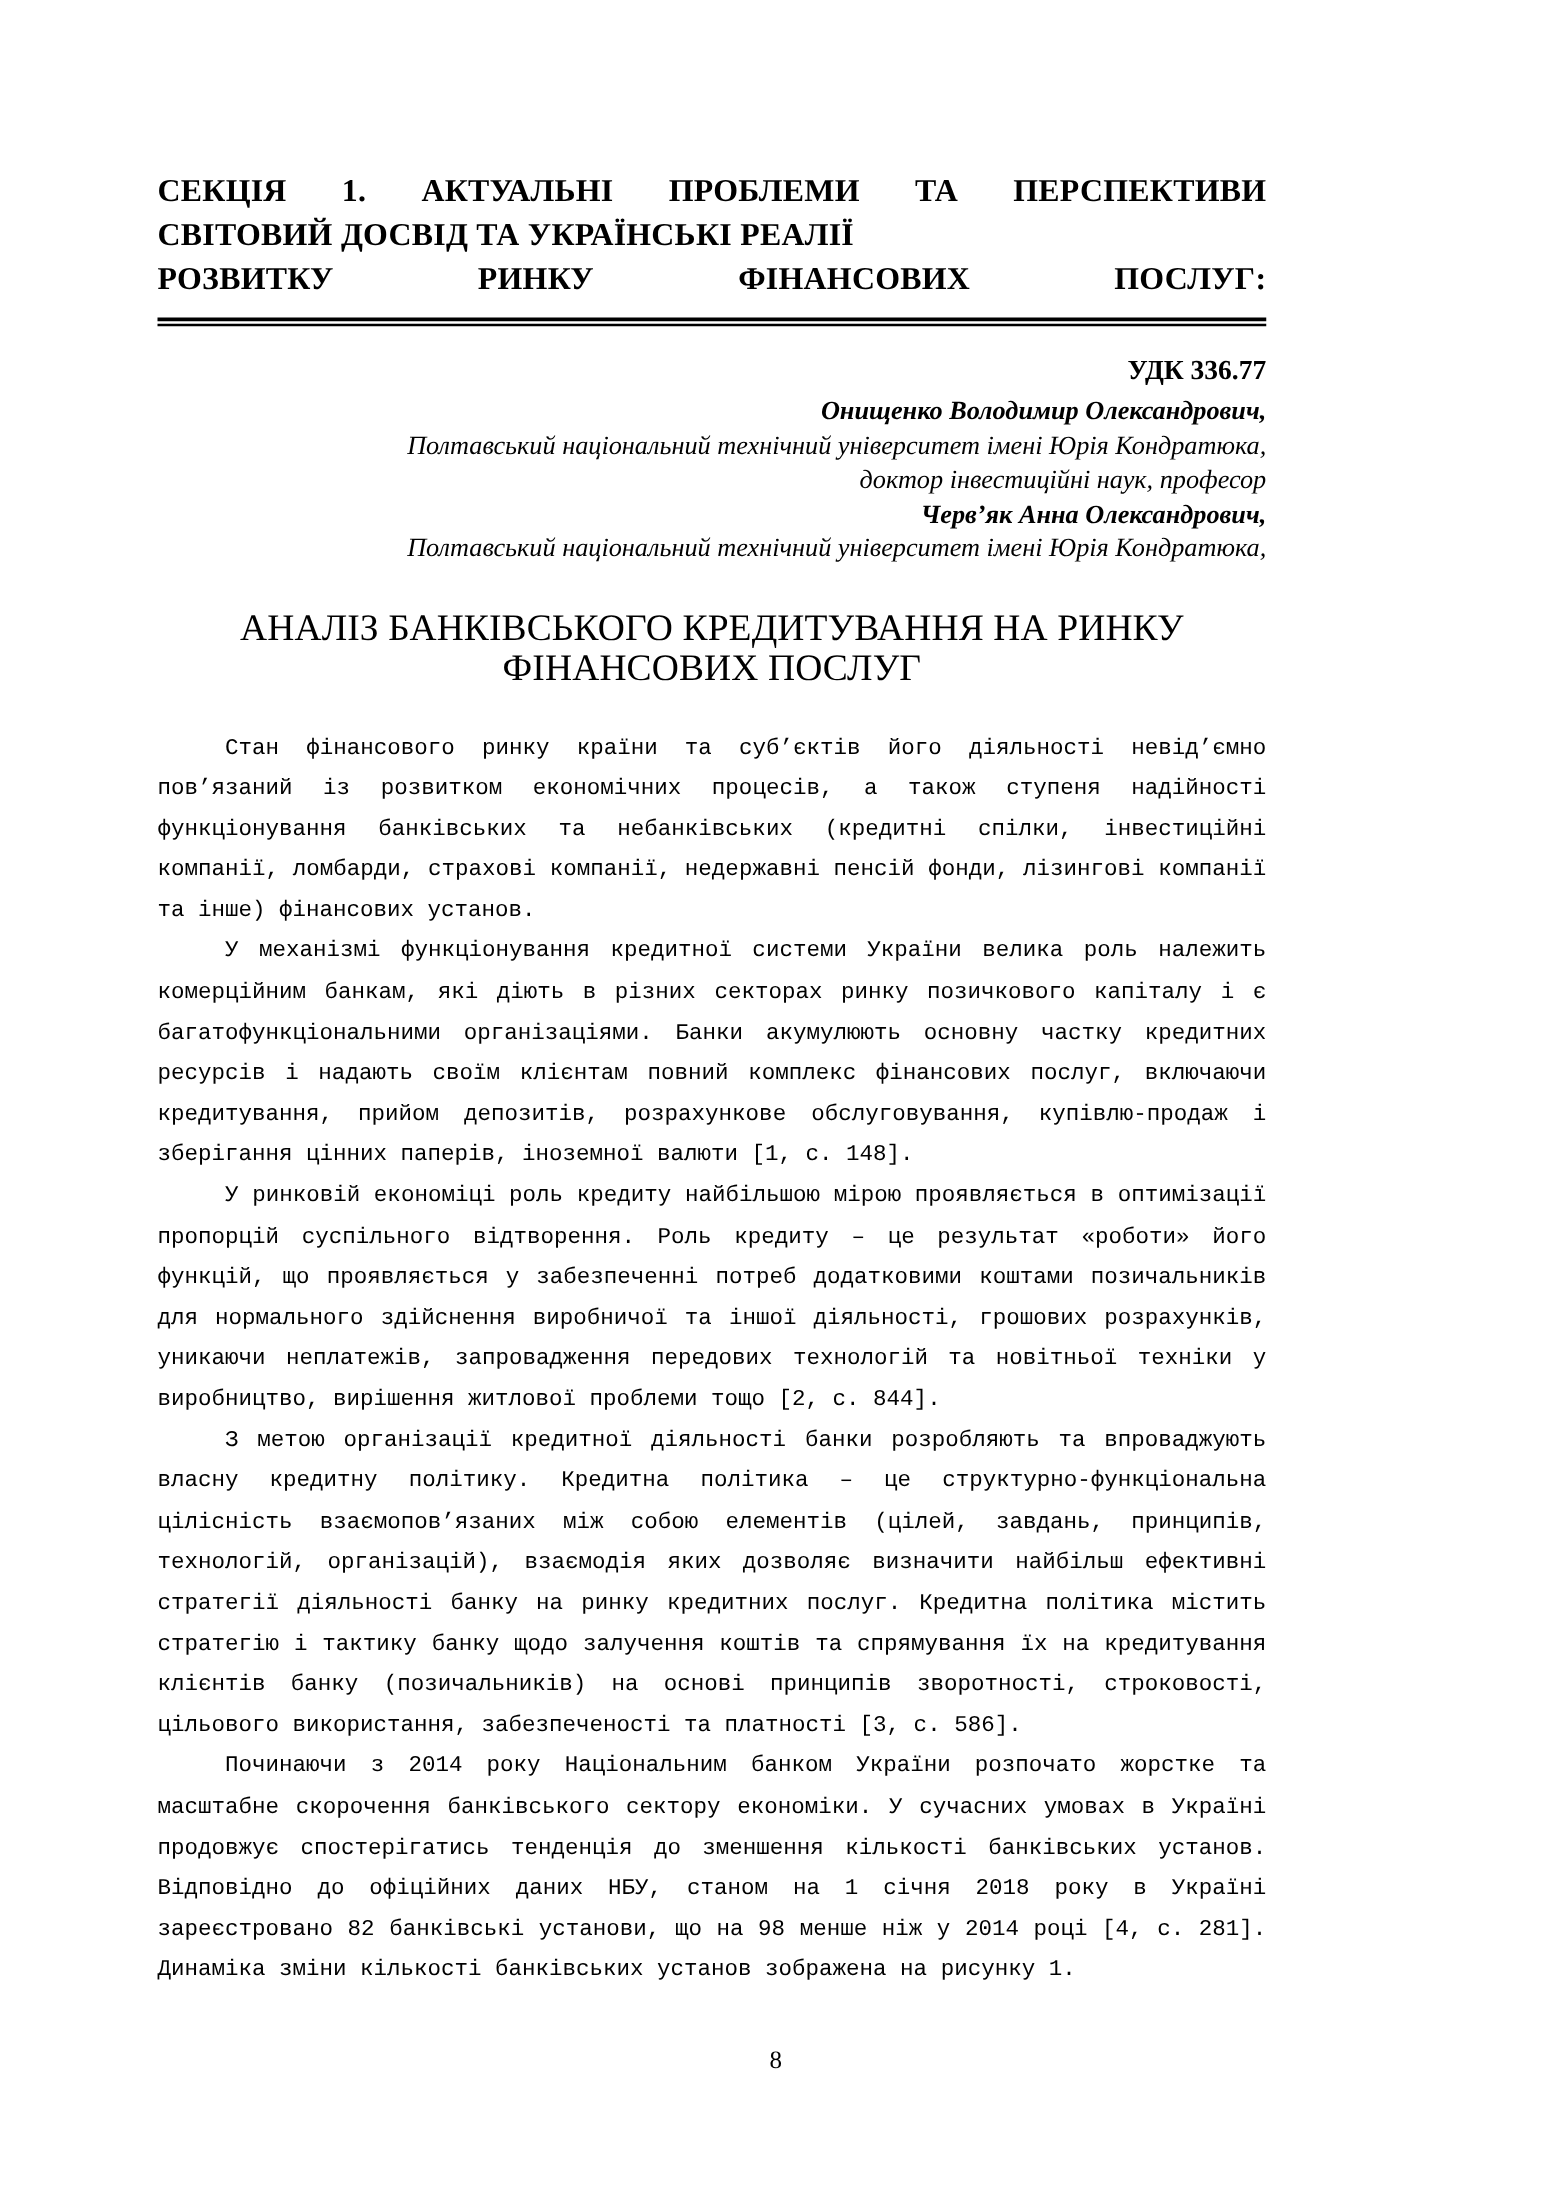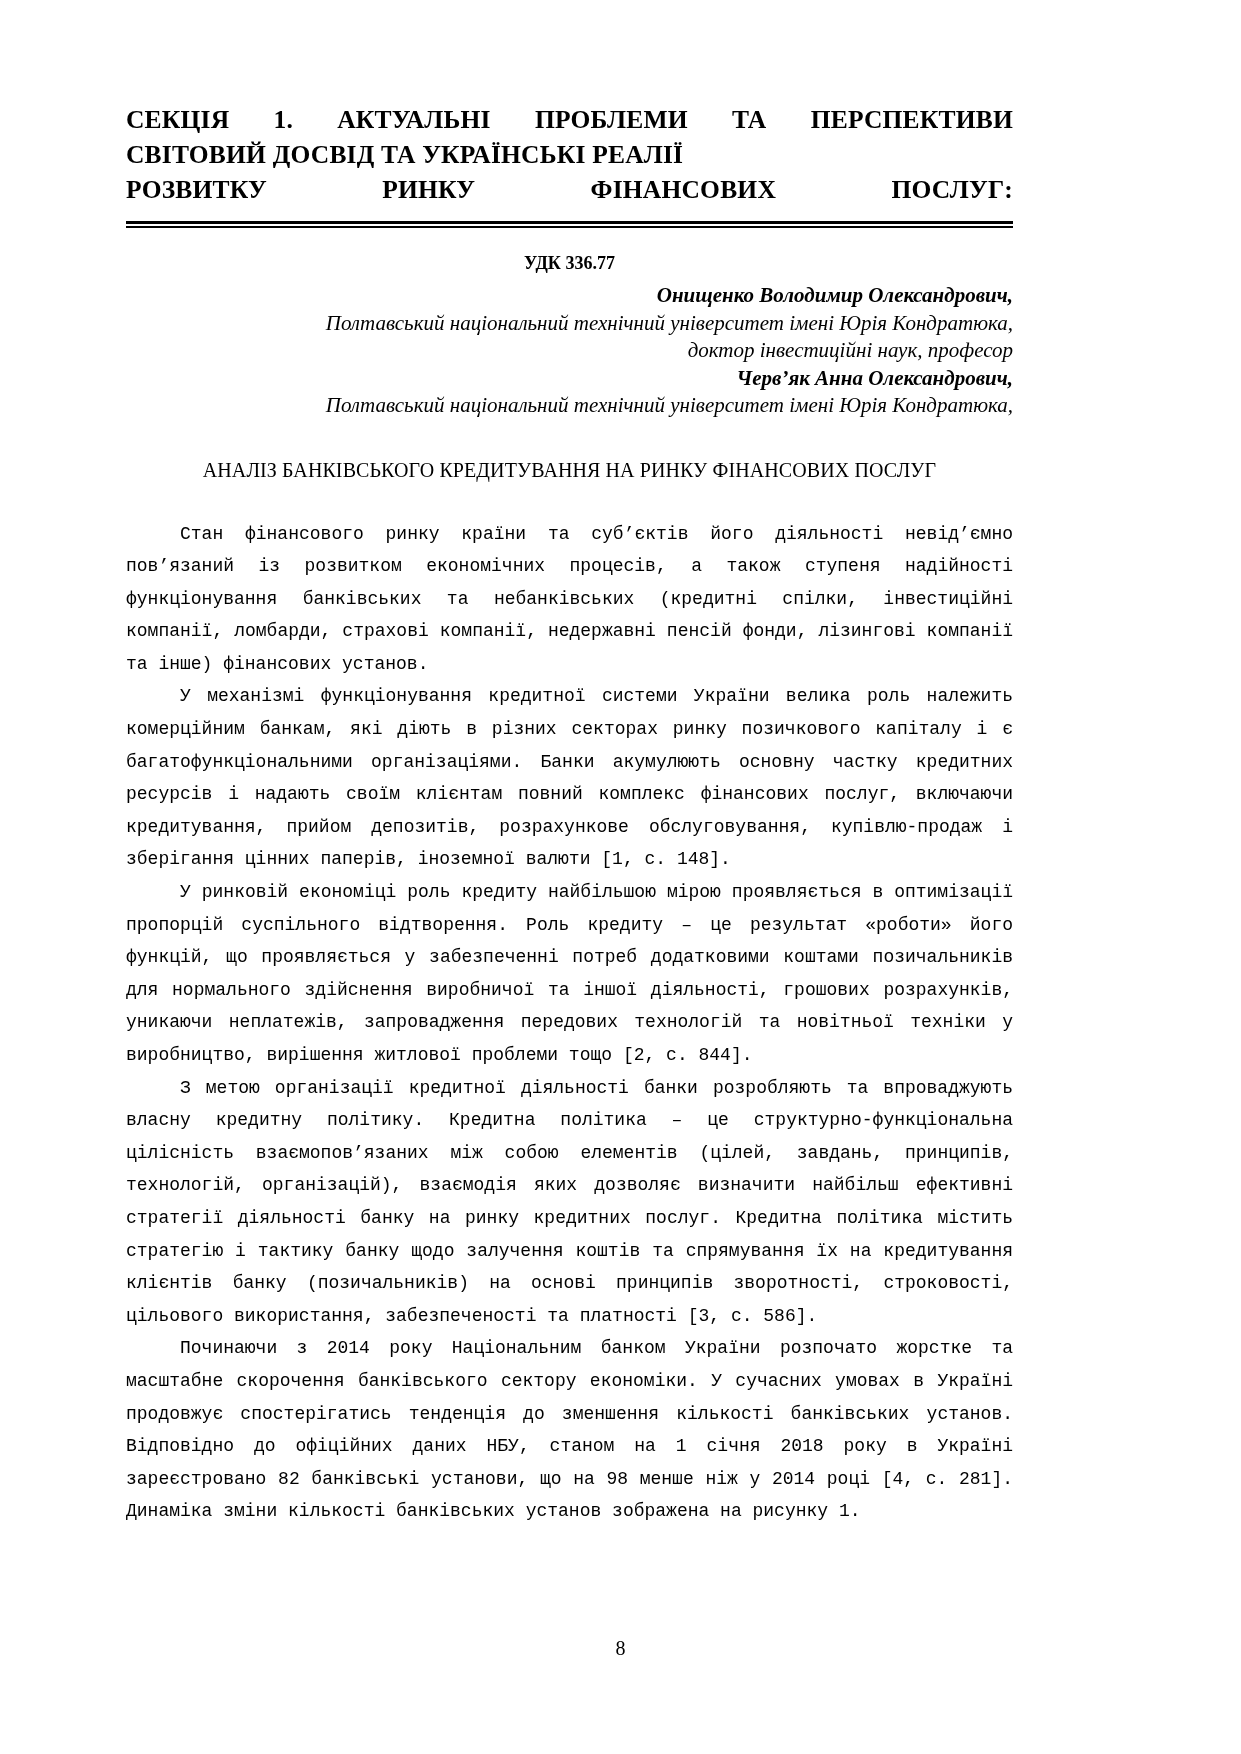--- a/index.html
+++ b/index.html
@@ -17,21 +17,21 @@
     width: 1241px;
     height: 1754px;
     margin: 0 auto;
     background: #ffffff;
     box-sizing: border-box;
     overflow: hidden;
   }
   .content {
     position: absolute;
     left: 126px;
-    top: 102px;
+    top: 135px;
     width: 887px;
   }
 
   
   .section-heading {
     font-weight: bold;
     font-size: 25.5px;
     line-height: 35px;
     text-align: justify;
     text-align-last: justify;
@@ -53,24 +53,24 @@
     margin-bottom: 0;
     height: 7px;
     border-top: 3px solid #000;
     border-bottom: 2px solid #000;
     box-sizing: border-box;
   }
 
   
   .udk {
     font-weight: bold;
-    font-size: 18px;
+    font-size: 22px;
     line-height: 26px;
     margin-top: 22px;
-    text-align: center;
+    text-align: right;
   }
 
   
   .authors {
     margin-top: 6px;
     text-align: right;
     font-size: 21px;
     line-height: 27.5px;
   }
   .authors .name {
@@ -78,21 +78,21 @@
     font-style: italic;
   }
   .authors .affil {
     font-style: italic;
   }
 
   
   .article-title {
     margin-top: 34px;
     text-align: center;
-    font-size: 20px;
+    font-size: 30px;
     line-height: 32px;
     font-weight: normal;
     letter-spacing: 0.1px;
   }
 
   
   .body-text {
     margin-top: 32px;
     font-size: 18px;
     line-height: 32.6px;

